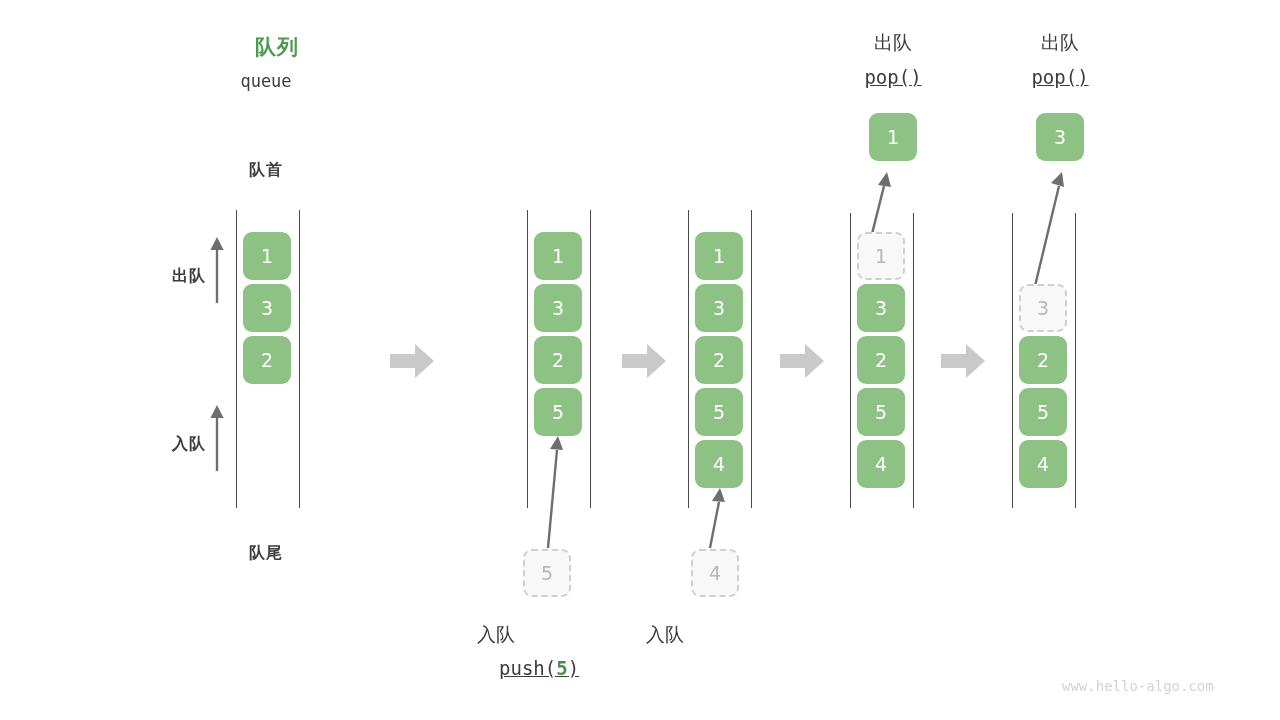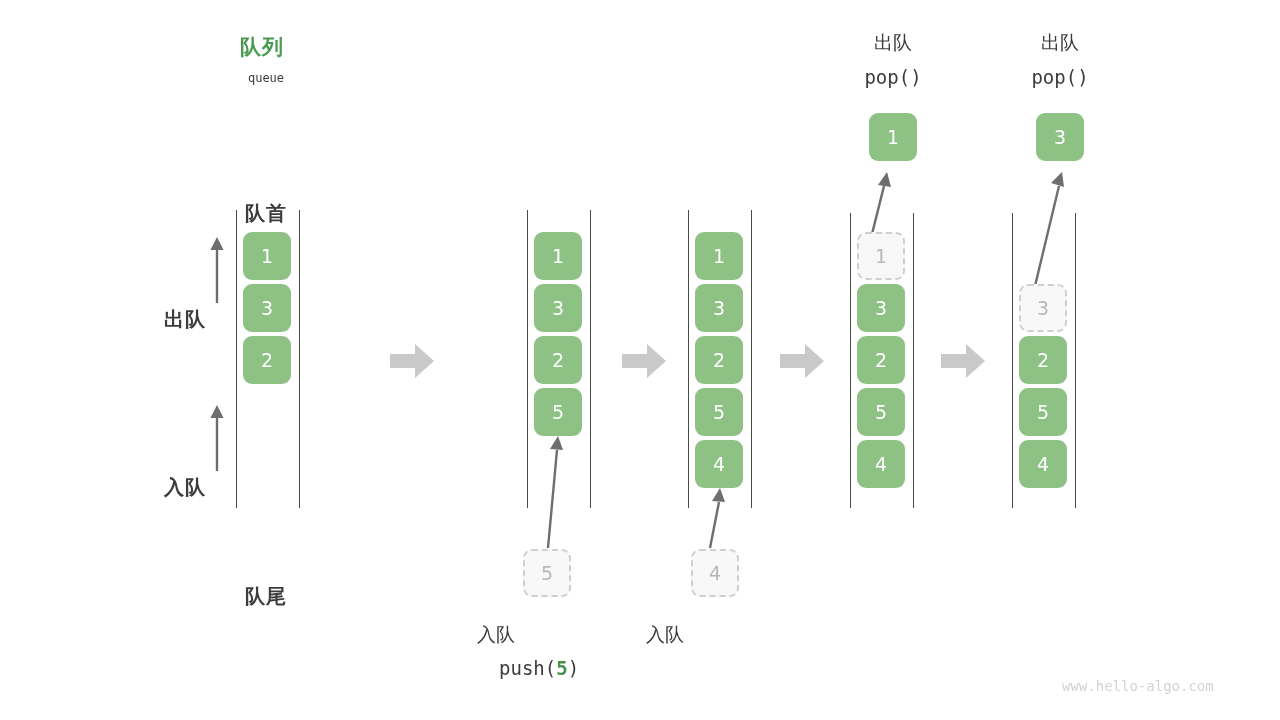--- a/index.html
+++ b/index.html
@@ -24,47 +24,47 @@
   
   .title-cn {
     font-size: 21px;
     font-weight: bold;
     color: #4a9a4f;
     text-align: center;
     letter-spacing: 1px;
     white-space: nowrap;
   }
   .title-en {
-    font-size: 12px;
+    font-size: 17px;
     color: #3c3c3c;
     text-align: center;
     font-family: "DejaVu Sans Mono", "Liberation Mono", monospace;
     white-space: nowrap;
   }
   .label-bold {
-    font-size: 20px;
+    font-size: 16px;
     font-weight: bold;
     color: #3c3c3c;
     text-align: center;
     letter-spacing: 1px;
     white-space: nowrap;
-    margin-top: 40px;
   }
   .op-cn {
     font-size: 19px;
     color: #3c3c3c;
     text-align: center;
     white-space: nowrap;
   }
   .op-code {
     font-size: 19px;
     color: #3c3c3c;
     text-align: center;
     font-family: "DejaVu Sans Mono", "Liberation Mono", monospace;
     white-space: nowrap;
+    text-decoration: underline;
   }
   .op-code .arg { color: #45914b; font-weight: bold; }
 
   .watermark {
     font-size: 14px;
     color: #d3d3d3;
     font-family: "DejaVu Sans Mono", "Liberation Mono", monospace;
     white-space: nowrap;
   }
 
@@ -100,21 +100,21 @@
 
   
   .dir-arrow svg { display:block; }
   .move-arrow svg { display:block; overflow: visible; }
 </style>
 </head>
 <body>
 
 <div id="stage">
 
-  <div class="abs title-cn" style="left:192px; top:33px; width:140px;">队列</div>
+  <div class="abs title-cn" style="left:207px; top:33px; width:140px;">队列</div>
   <div class="abs title-en" style="left:196px; top:71px; width:140px;">queue</div>
 
   <div class="abs label-bold" style="left:196px; top:160px; width:140px;">队首</div>
   <div class="abs label-bold" style="left:196px; top:543px; width:140px;">队尾</div>
 
   <div class="abs label-bold" style="left:144px; top:266px; width:62px; text-align:right;">出队</div>
   <div class="abs dir-arrow" style="left:207px; top:235px;">
     <svg width="20" height="68" viewBox="0 0 20 68">
       <line x1="10" y1="68" x2="10" y2="12" stroke="#6e6e6e" stroke-width="2.4"></line>
       <polygon points="10,2 3.4,15 16.6,15" fill="#6e6e6e"></polygon>

